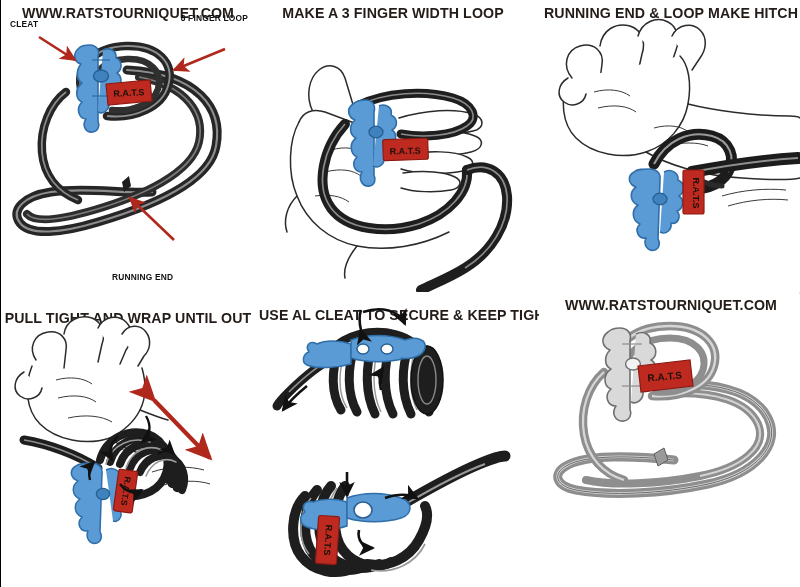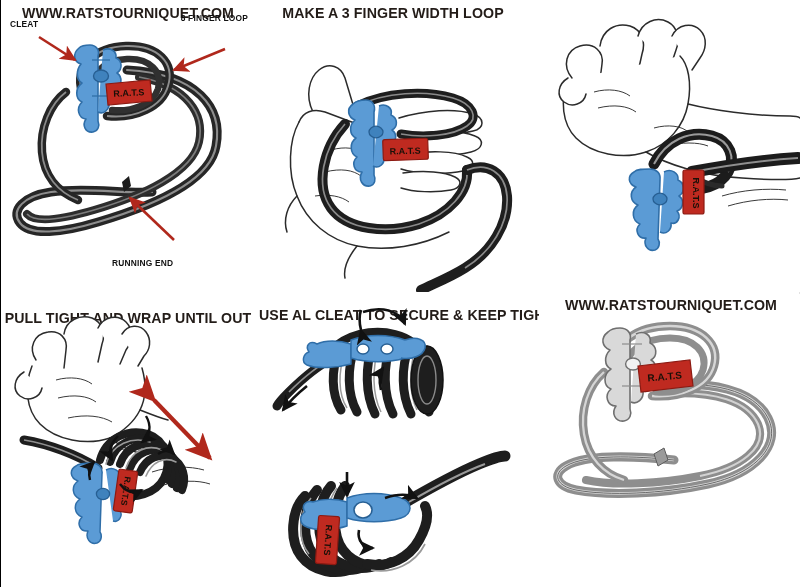--- a/index.html
+++ b/index.html
@@ -116,21 +116,21 @@
           <text x="127" y="96" font-family="Liberation Sans, sans-serif" font-size="9" font-weight="700" fill="#1a1008" text-anchor="middle" transform="rotate(-3 127 96)">R.A.T.S</text>
         </g>
 
         <line x1="37" y1="37" x2="73" y2="60" stroke="#b0281c" stroke-width="2.6" marker-end="url(#ah1)"></line>
         <line x1="223" y1="49" x2="172" y2="70" stroke="#b0281c" stroke-width="2.6" marker-end="url(#ah1)"></line>
         <line x1="172" y1="240" x2="128" y2="198" stroke="#b0281c" stroke-width="2.6" marker-end="url(#ah1)"></line>
       </svg>
     </div>
     <div class="callout" style="left:8px; top:19px;">CLEAT</div>
     <div class="callout" style="right:6px; top:13px;">8 FINGER LOOP</div>
-    <div class="callout" style="left:110px; top:258px;">RUNNING END</div>
+    <div class="callout" style="left:110px; top:272px;">RUNNING END</div>
   </div>
 
   <div class="panel" id="p2">
     <div class="panel-title">MAKE A 3 FINGER WIDTH LOOP</div>
     <div class="art">
       <svg viewBox="0 0 280 292" preserveAspectRatio="none">
         <g fill="#ffffff" stroke="#2b2b2b" stroke-width="1.5" stroke-linejoin="round" stroke-linecap="round">
 
           <path d="M60 112 C 52 96 56 78 66 70 C 76 62 88 66 92 78 L 104 118"></path>
           <path d="M46 122 C 36 140 34 172 44 196 C 54 222 76 240 104 246
@@ -179,20 +179,21 @@
 
         <g>
           <rect x="130" y="139" width="45" height="21" rx="2" fill="#bf2a20" stroke="#8c1a12" stroke-width="1.2" transform="rotate(-2 152 149)"></rect>
           <text x="152" y="154" font-family="Liberation Sans, sans-serif" font-size="9" font-weight="700" fill="#1a1008" text-anchor="middle" transform="rotate(-2 152 149)">R.A.T.S</text>
         </g>
       </svg>
     </div>
   </div>
 
   <div class="panel" id="p3">
+    <div class="panel-title">RUNNING END &amp; LOOP MAKE HITCH</div>
     <div class="art">
       <svg viewBox="0 0 258 292" preserveAspectRatio="none">
         <g fill="#ffffff" stroke="#2b2b2b" stroke-width="1.5" stroke-linejoin="round" stroke-linecap="round">
 
           <path d="M30 78 C 20 66 24 50 38 46 C 52 42 62 52 60 64 L 58 80"></path>
           <path d="M58 46 C 60 30 74 22 88 26 C 100 30 104 42 100 54 L 96 72"></path>
           <path d="M96 36 C 100 22 114 16 126 22 C 136 27 138 40 134 50 L 128 68"></path>
           <path d="M130 36 C 136 24 150 22 158 30 C 166 38 164 50 158 58 L 150 70"></path>
 
           <path d="M26 80 C 18 100 20 124 34 138 C 50 154 80 160 104 152

